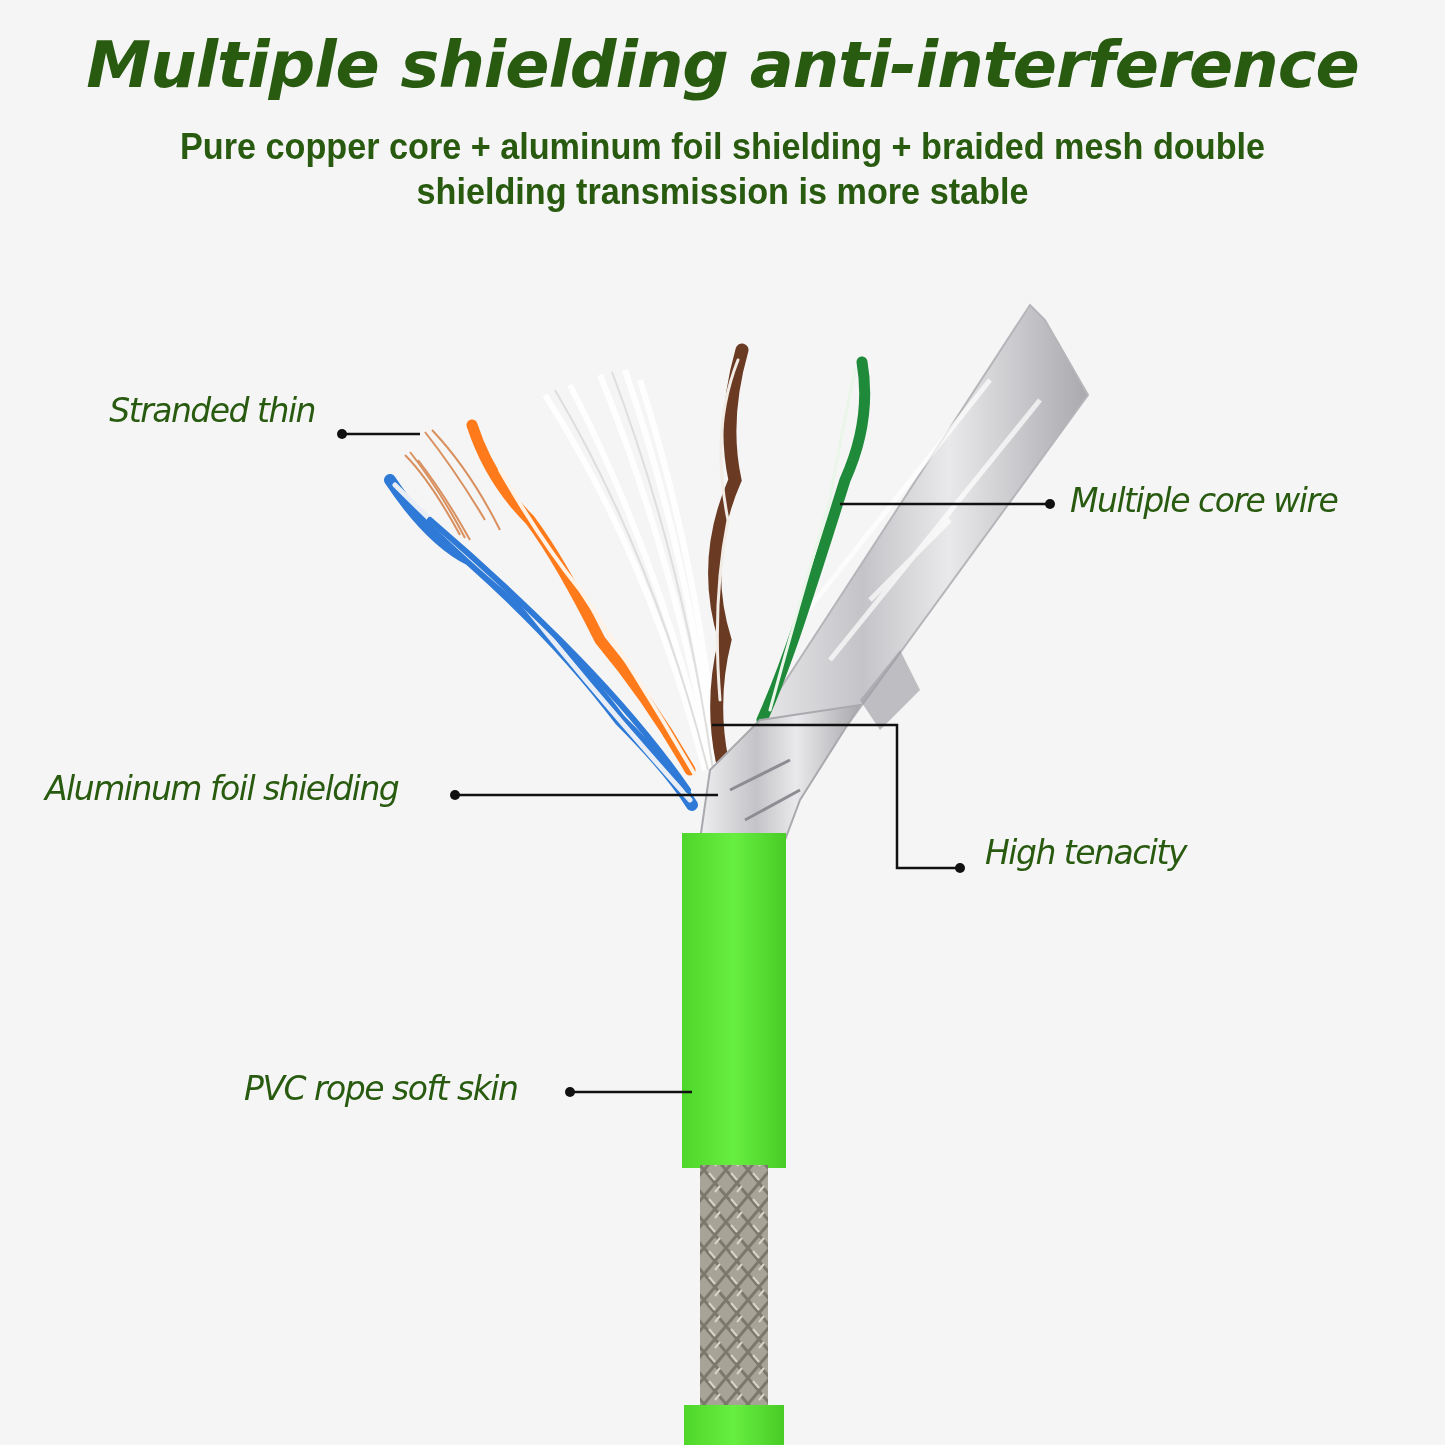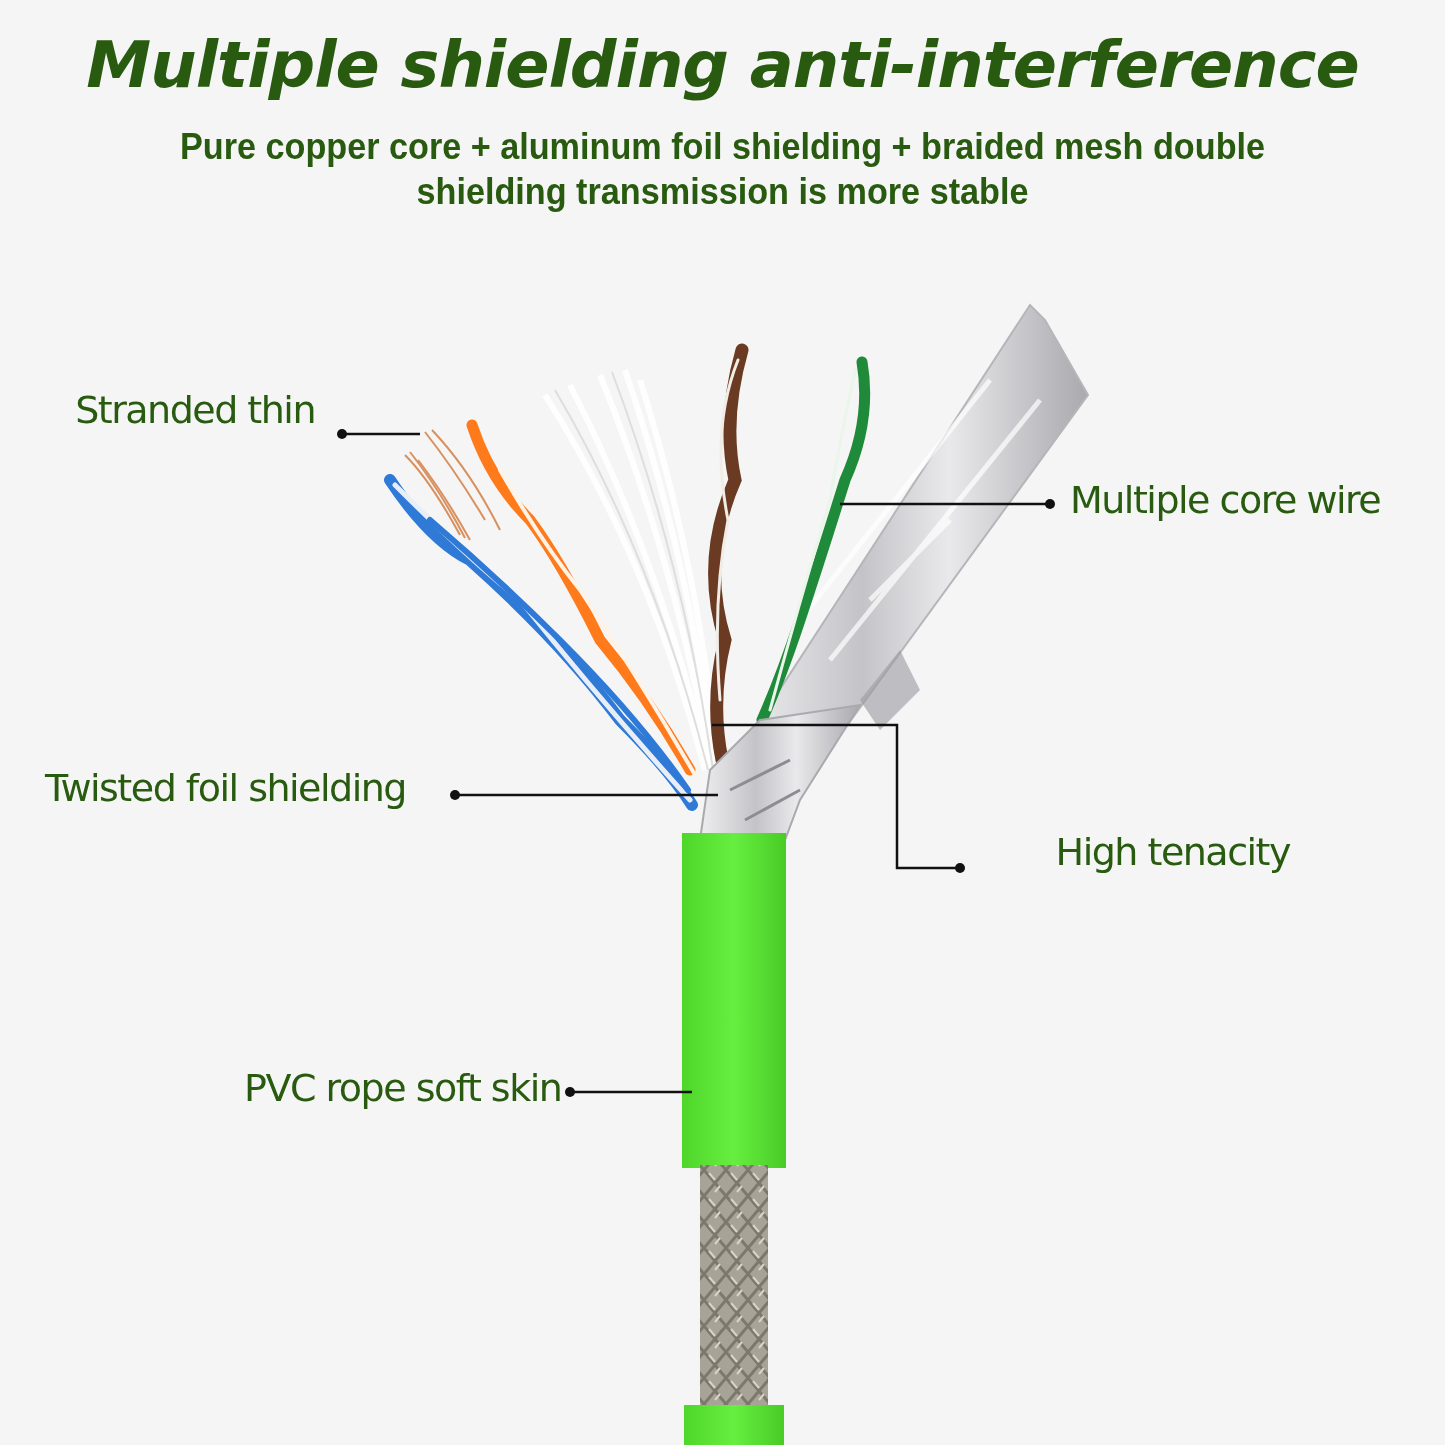--- a/index.html
+++ b/index.html
@@ -1,21 +1,21 @@
 <!DOCTYPE html>
 <html><head>
 <meta charset="utf-8">
 <style>
   html,body{margin:0;padding:0;}
   body{width:1445px;height:1445px;background:#f4f5f4;position:relative;overflow:hidden;font-family:"DejaVu Sans","Liberation Sans",sans-serif;}
   .title{position:absolute;left:0;top:28px;width:1445px;text-align:center;font-family:"DejaVu Sans",sans-serif;font-weight:bold;font-style:italic;font-size:64px;color:#285a0f;letter-spacing:-1px;transform:scaleX(1.02);}
   .subtitle{position:absolute;left:100px;top:124px;width:1245px;text-align:center;font-family:"Liberation Sans",sans-serif;font-weight:bold;font-size:36px;line-height:45px;color:#285a0f;transform:scaleX(0.95);}
-  .label{position:absolute;font-family:"DejaVu Sans",sans-serif;font-size:38px;line-height:45px;color:#285a0f;letter-spacing:-1.5px;}
+  .label{position:absolute;font-family:"DejaVu Sans",sans-serif;font-size:33px;line-height:45px;color:#285a0f;letter-spacing:-1.5px;font-style:italic;}
   .label.right{text-align:right;}
-  .label.center{text-align:right;}
+  .label.center{text-align:left;}
   svg.illus{position:absolute;left:0;top:0;}
 </style>
 </head>
 <body>
 
 <div class="title">Multiple shielding anti-interference</div>
 <div class="subtitle">
   <div>Pure copper core + aluminum foil shielding + braided mesh double</div>
   <div>shielding transmission is more stable</div>
 </div>
@@ -112,20 +112,20 @@
   </g>
 </svg>
 
 <div class="label right" style="left:60px;top:388px;width:255px;">
   <div>Stranded thin</div>
 </div>
 <div class="label" style="left:1070px;top:478px;">
   <div>Multiple core wire</div>
 </div>
 <div class="label" style="left:45px;top:766px;">
-  <div>Twisted foil shielding</div>
+  <div>Aluminum foil shielding</div>
 </div>
 <div class="label center" style="left:985px;top:830px;width:305px;">
   <div>High tenacity</div>
 </div>
 <div class="label" style="left:244px;top:1066px;">
   <div>PVC rope soft skin</div>
 </div>
 
 </body></html>

